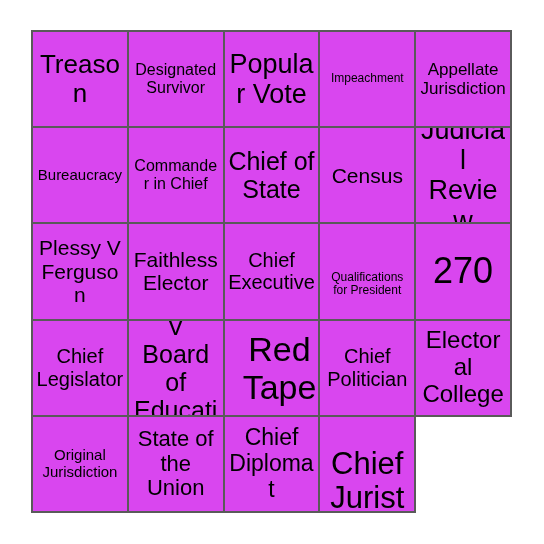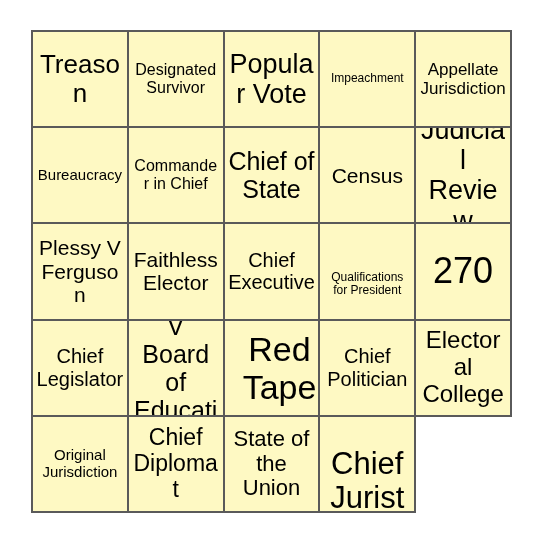--- a/index.html
+++ b/index.html
@@ -29,21 +29,21 @@
   }
   .bingo-cell {
     box-sizing: border-box;
     border-right: 2px solid #5a5a5a;
     border-bottom: 2px solid #5a5a5a;
     display: flex;
     align-items: center;
     justify-content: center;
     text-align: center;
     padding: 2px 3px;
-    background: #fef9c3;
+    background: #d946ef;
     color: #000000;
     line-height: 1.12;
     overflow: hidden;
     word-wrap: break-word;
     -webkit-font-smoothing: antialiased;
   }
   .cell-text {
     display: block;
     width: 100%;
   }
@@ -109,21 +109,21 @@
     <div class="bingo-cell">
       <span class="cell-text" style="font-size: 20px;">Chief Politician</span>
     </div>
     <div class="bingo-cell">
       <span class="cell-text" style="font-size: 24px;">Electoral College</span>
     </div>
     <div class="bingo-cell">
       <span class="cell-text" style="font-size: 15px;">Original Jurisdiction</span>
     </div>
     <div class="bingo-cell">
-      <span class="cell-text" style="font-size: 23px;">Chief Diplomat</span>
+      <span class="cell-text" style="font-size: 22px;">State of the Union</span>
     </div>
     <div class="bingo-cell">
-      <span class="cell-text" style="font-size: 22px;">State of the Union</span>
+      <span class="cell-text" style="font-size: 23px;">Chief Diplomat</span>
     </div>
     <div class="bingo-cell">
       <span class="cell-text" style="font-size: 31px; margin-top: 35px;">Chief Jurist</span>
     </div>
   </div>
 
 </body></html>

